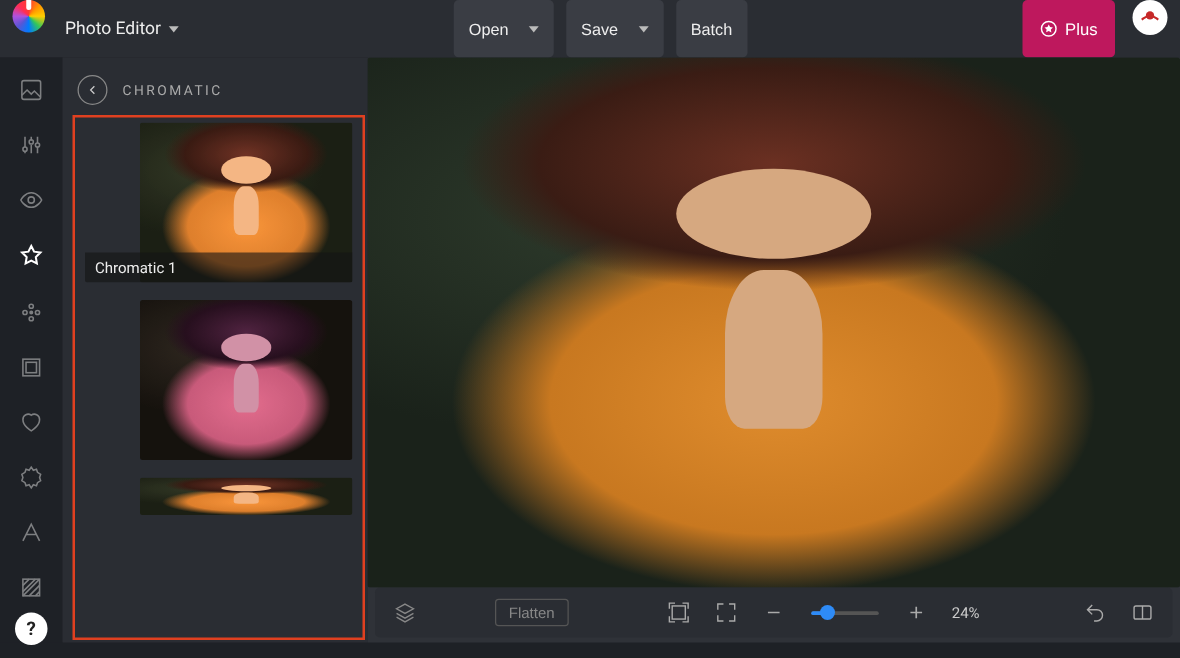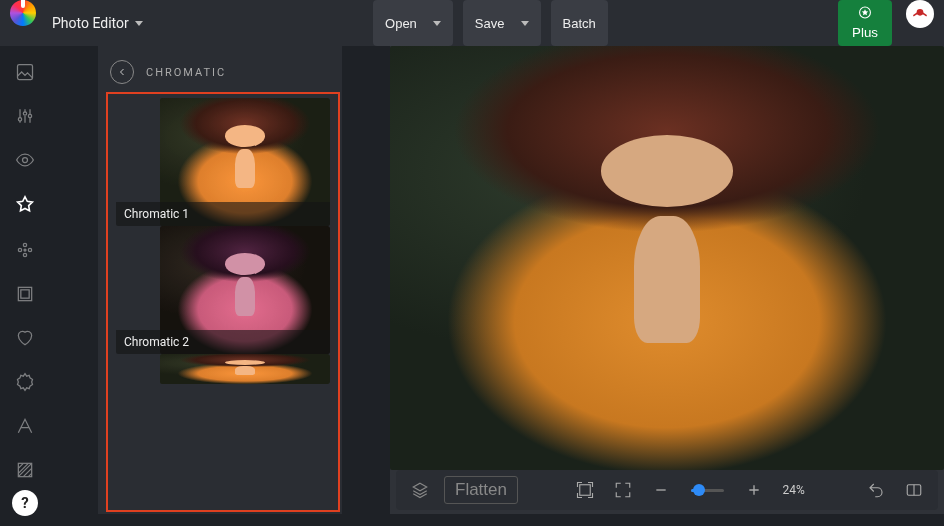--- a/index.html
+++ b/index.html
@@ -54,47 +54,46 @@
   border-radius: 4px;
   color: #eee;
   font-size: 13px;
   padding: 6px 12px;
   display: flex;
   align-items: center;
   gap: 16px;
   cursor: pointer;
 }
 .plus-btn {
-  background: #15803d;
+  background: #be185d;
   color: #fff;
   font-weight: 500;
   display: flex;
   align-items: center;
   gap: 6px;
   border: none;
   border-radius: 4px;
   padding: 6px 14px;
   cursor: pointer;
-  flex-direction: column;
 }
 .star {
   width: 14px; height: 14px;
   display: inline-block;
 }
 .avatar {
   width: 28px; height: 28px;
   border-radius: 50%;
   background: #fff;
   display: flex;
   align-items: center;
   justify-content: center;
   font-size: 16px;
   margin-left: 4px;
 }
-.main { display: flex; height: 468px; gap: 48px; }
+.main { display: flex; height: 468px; }
 .toolrail {
   width: 50px;
   background: #1e2126;
   display: flex;
   flex-direction: column;
   align-items: center;
   padding-top: 16px;
   gap: 24px;
 }
 .toolrail svg { opacity: 0.55; cursor: pointer; }
@@ -130,21 +129,21 @@
   padding: 4px 8px 4px 8px;
   border: 2px solid #e04020;
   margin: 0 2px 2px 8px;
 }
 .filter-list::-webkit-scrollbar { width: 6px; }
 .filter-list::-webkit-scrollbar-thumb { background: #4a4e57; border-radius: 3px; }
 .filter-item {
   position: relative;
   width: 100%;
   height: 128px;
-  margin-bottom: 0;
+  margin-bottom: 14px;
   border-radius: 2px;
   overflow: hidden;
   cursor: pointer;
   padding-left: 44px;
 }
 .filter-thumb {
   width: 100%; height: 100%;
   position: relative;
 }
 .filter-label {
@@ -192,23 +191,24 @@
   display: flex;
   align-items: center;
   justify-content: center;
   width: 28px; height: 28px;
 }
 .flatten-btn {
   background: transparent;
   border: 1px solid #555;
   border-radius: 3px;
   color: #888;
-  font-size: 17px;
+  font-size: 12px;
   padding: 3px 10px;
   cursor: pointer;
+  margin-left: 48px;
 }
 .zoom-slider {
   flex: 1;
   max-width: 120px;
   display: flex;
   align-items: center;
   position: relative;
   height: 20px;
   margin: 0 6px;
 }
@@ -374,21 +374,20 @@
       </div>
       <span>CHROMATIC</span>
     </div>
     <div class="filter-list">
       <div class="filter-item">
         <div class="filter-thumb portrait thumb-1"></div>
         <div class="filter-label">Chromatic 1</div>
       </div>
       <div class="filter-item">
         <div class="filter-thumb portrait thumb-2"></div>
-        <div class="filter-label">Chromatic 2</div>
       </div>
       <div class="filter-item" style="height:30px">
         <div class="filter-thumb portrait thumb-1"></div>
       </div>
     </div>
   </div>
 
   <div class="canvas-area">
     <div class="canvas-viewport">
       <div class="main-image portrait"></div>

